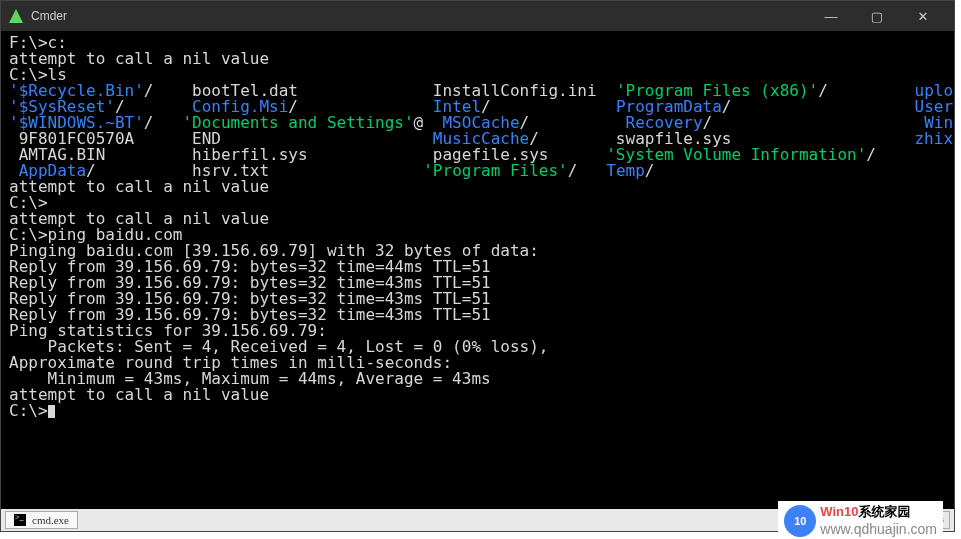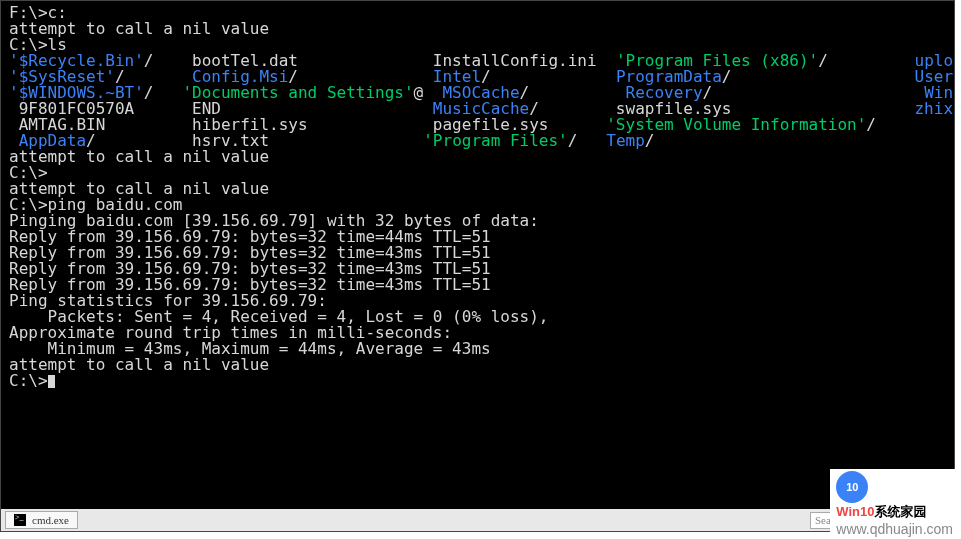--- a/index.html
+++ b/index.html
@@ -13,31 +13,40 @@
   .term { flex: 1; background: #000; padding: 4px 8px; color: #d7d7d7; font-size: 16px; line-height: 16px; white-space: pre; overflow: hidden; }
   .blue { color: #3b82f6; }
   .green { color: #00cc66; }
   .statusbar { height: 22px; background: #e8e8e8; display: flex; align-items: center; padding: 0 4px; font-size: 11px; font-family: Liberation Serif, serif; color: #333; }
   .tab { display: flex; align-items: center; gap: 6px; padding: 2px 8px; border: 1px solid #aaa; background: #f8f8f8; height: 18px; }
   .tab .cmdico { width: 12px; height: 12px; background: #000; display: inline-block; position: relative; }
   .tab .cmdico::after { content: ">_"; color: #fff; font-size: 8px; position: absolute; top: -1px; left: 1px; }
   .spacer { flex: 1; }
   .search { height: 17px; width: 100px; font-size: 11px; border: 1px solid #aaa; padding: 0 4px; color: #888; background: #fff; display: flex; align-items: center; }
   .sbico { width: 18px; height: 18px; display: flex; align-items: center; justify-content: center; color: #555; border: 1px solid #aaa; margin-left: 2px; }
-  .watermark { position: absolute; right: 2px; bottom: 0px; font-family: "Microsoft YaHei", sans-serif; font-size: 13px; display: flex; align-items: flex-start; background: #fff; padding: 2px 6px; flex-direction: column; }
+  .watermark { position: absolute; right: 18px; bottom: 0px; font-family: "Microsoft YaHei", sans-serif; font-size: 13px; display: flex; align-items: flex-end; background: #fff; padding: 2px 6px; }
   .wmico { width: 32px; height: 32px; background: #3b82f6; border-radius: 50%; color: #fff; font-weight: bold; font-size: 11px; display: flex; align-items: center; justify-content: center; margin-right: 4px; }
   .wmtxt1 { color: #ef4444; font-weight: bold; }
   .wmtxt2 { color: #000000; font-weight: bold; }
   .wmurl { font-size: 14px; color: #888; }
   .cursor { display:inline-block; width:7px; height:13px; background:#d7d7d7; vertical-align:middle; }
 </style>
 </head>
 <body>
 
 <div class="window">
+  <div class="titlebar">
+    <div class="ico"></div>
+    <div class="title">Cmder</div>
+    <div class="winctl">
+      <div>—</div>
+      <div>▢</div>
+      <div>✕</div>
+    </div>
+  </div>
 
   <div class="term" id="term"><div><span>F:\&gt;c:</span></div><div><span></span></div><div><span>attempt to call a nil value</span></div><div><span>C:\&gt;ls</span></div><div><span class="blue">'$Recycle.Bin'</span><span>/    bootTel.dat              InstallConfig.ini  </span><span class="green">'Program Files (x86)'</span><span>/         </span><span class="blue">upload</span><span>/</span></div><div><span class="blue">'$SysReset'</span><span>/       </span><span class="blue">Config.Msi</span><span>/              </span><span class="blue">Intel</span><span>/             </span><span class="blue">ProgramData</span><span>/                   </span><span class="blue">Users</span><span>/</span></div><div><span class="blue">'$WINDOWS.~BT'</span><span>/   </span><span class="green">'Documents and Settings'</span><span>@  </span><span class="blue">MSOCache</span><span>/          </span><span class="blue">Recovery</span><span>/                      </span><span class="blue">Windows</span><span>/</span></div><div><span> 9F801FC0570A      END                      </span><span class="blue">MusicCache</span><span>/        swapfile.sys                   </span><span class="blue">zhixin</span><span>/</span></div><div><span> AMTAG.BIN         hiberfil.sys             pagefile.sys      </span><span class="green">'System Volume Information'</span><span>/</span></div><div><span> </span><span class="blue">AppData</span><span>/          hsrv.txt                </span><span class="green">'Program Files'</span><span>/   </span><span class="blue">Temp</span><span>/</span></div><div><span></span></div><div><span>attempt to call a nil value</span></div><div><span>C:\&gt;</span></div><div><span>attempt to call a nil value</span></div><div><span>C:\&gt;ping baidu.com</span></div><div><span></span></div><div><span>Pinging baidu.com [39.156.69.79] with 32 bytes of data:</span></div><div><span>Reply from 39.156.69.79: bytes=32 time=44ms TTL=51</span></div><div><span>Reply from 39.156.69.79: bytes=32 time=43ms TTL=51</span></div><div><span>Reply from 39.156.69.79: bytes=32 time=43ms TTL=51</span></div><div><span>Reply from 39.156.69.79: bytes=32 time=43ms TTL=51</span></div><div><span></span></div><div><span>Ping statistics for 39.156.69.79:</span></div><div><span>    Packets: Sent = 4, Received = 4, Lost = 0 (0% loss),</span></div><div><span>Approximate round trip times in milli-seconds:</span></div><div><span>    Minimum = 43ms, Maximum = 44ms, Average = 43ms</span></div><div><span></span></div><div><span>attempt to call a nil value</span></div><div><span>C:\&gt;</span><span class="cursor"></span></div></div>
 
   <div class="statusbar">
     <div class="tab">
       <span class="cmdico"></span>
       <span>cmd.exe</span>
     </div>
     <div class="spacer"></div>
     <div class="search">

